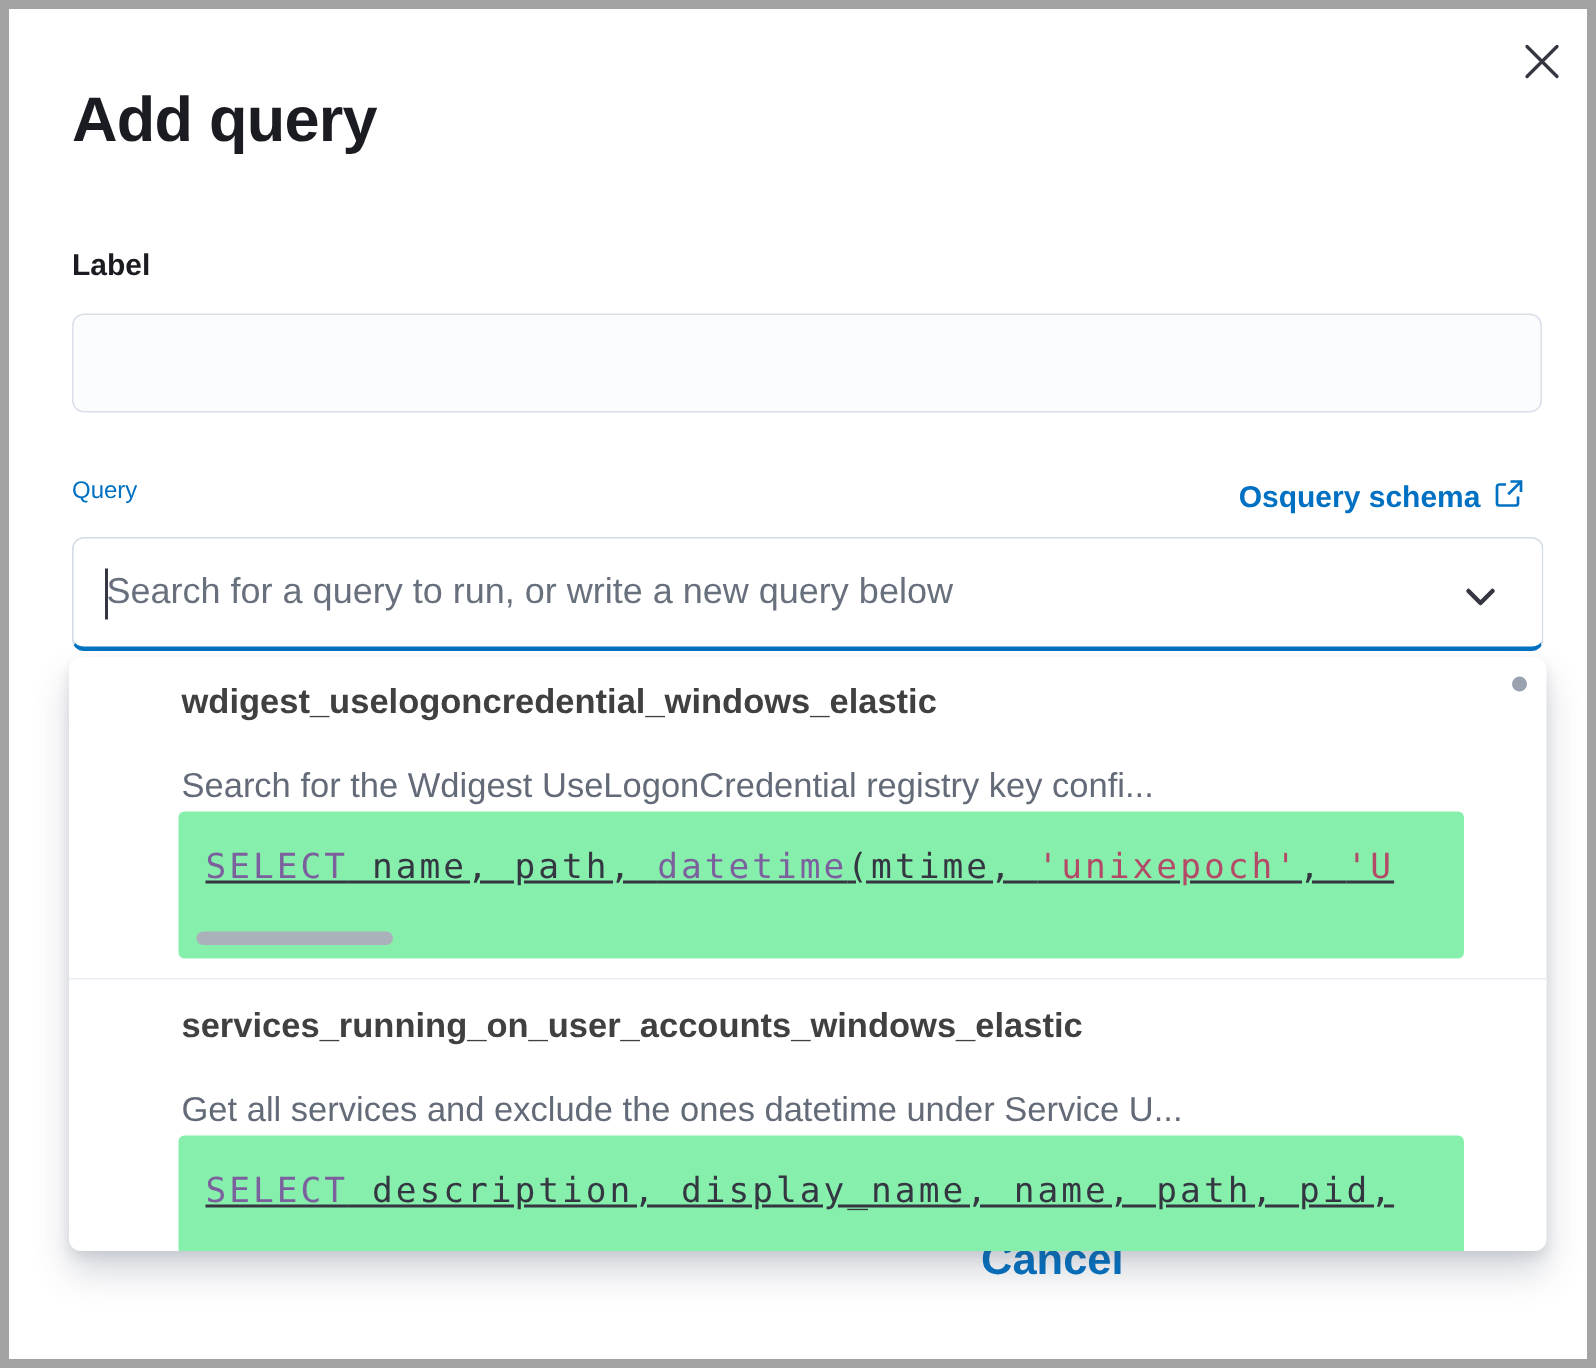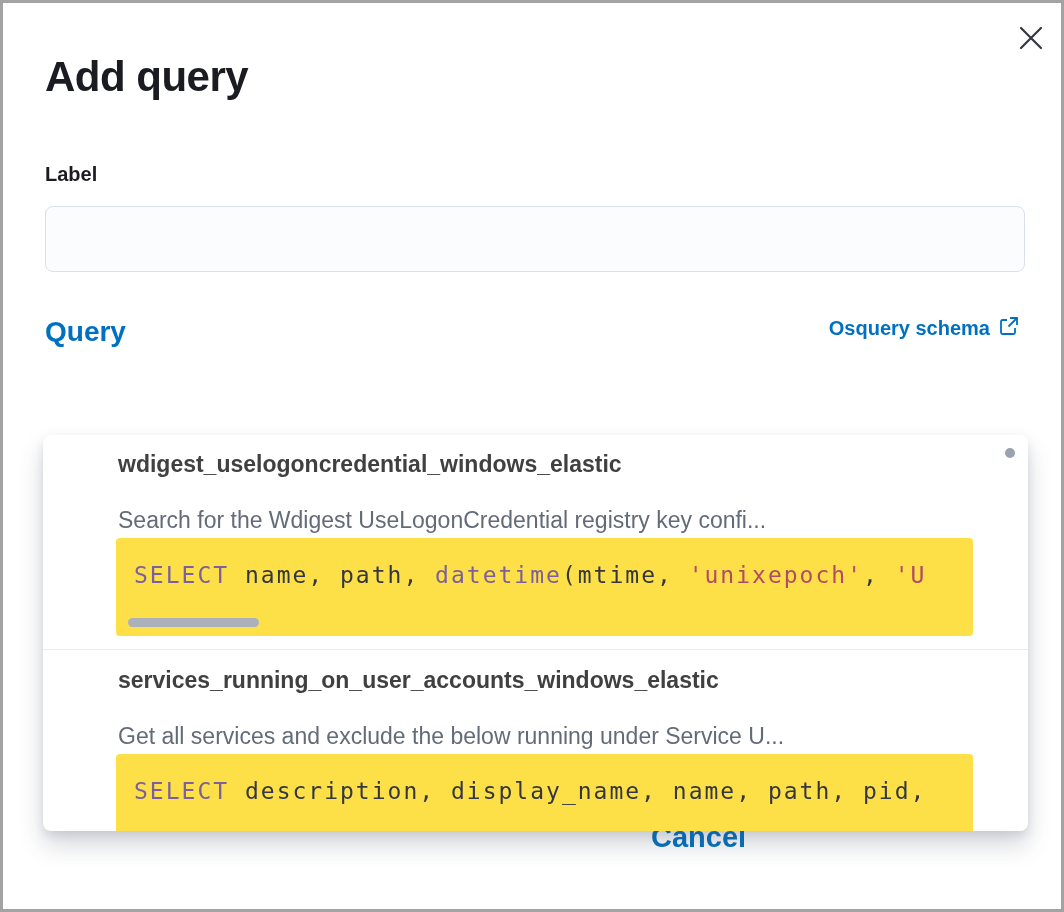--- a/index.html
+++ b/index.html
@@ -3,21 +3,21 @@
 <meta charset="utf-8">
 <style>
   * { margin: 0; padding: 0; box-sizing: border-box; }
   html, body { background: #fff; }
   body { font-family: "Liberation Sans", sans-serif; }
 
   .modal {
     position: relative;
     width: 1064px; height: 912px;
     background: #fff;
-    border: 3px solid #a3a3a3;
+    border: 6px solid #a3a3a3;
     overflow: hidden;
   }
 
   
   .close-btn {
     position: absolute; top: 14px; right: 8px;
     width: 44px; height: 44px;
     background: transparent; border: none; cursor: pointer;
     color: #343741;
   }
@@ -42,21 +42,21 @@
     border-radius: 8px;
     font-size: 24px; color: #343741;
     padding: 0 20px;
     font-family: "Liberation Sans", sans-serif;
     outline: none;
   }
 
   
   .query-label {
     position: absolute; left: 42px; top: 313px;
-    font-size: 28px; font-weight: 700; color: #0071c2;
+    font-size: 16px; font-weight: 400; color: #0071c2;
   }
   .schema-link {
     position: absolute; right: 42px; top: 313px;
     font-size: 20px; font-weight: 700; color: #0071c2;
     text-decoration: none;
     display: flex; align-items: center; gap: 9px;
   }
 
   
   .combobox {
@@ -112,28 +112,29 @@
   .option-desc {
     position: absolute; left: 75px; top: 60px;
     font-size: 23px; color: #646b78;
     white-space: nowrap; overflow: hidden;
     width: 835px;
     margin-top: 12px;
   }
   .code-block {
     position: absolute; left: 73px; top: 103px;
     width: 857px; height: 98px;
-    background: #fde047;
+    background: #86efac;
     border-radius: 4px;
     overflow: hidden;
     font-family: "DejaVu Sans Mono", "Liberation Mono", monospace;
     font-size: 23px; letter-spacing: 2px;
     white-space: nowrap;
     padding: 24px 0 0 18px;
     color: #343741;
+    text-decoration: underline;
   }
   .code-block-2 { height: 120px; }
   .tok-kw { color: #7c609e; }
   .tok-str { color: #b34a67; }
   .tok-plain { color: #343741; }
   .h-scroll-thumb {
     position: absolute; left: 12px; bottom: 9px;
     width: 131px; height: 9px; border-radius: 5px;
     background: #abb1bb;
   }
@@ -182,36 +183,45 @@
     <span>Osquery schema</span>
     <span>
       <svg width="20" height="20" viewBox="0 0 20 20" fill="none" stroke="#0071c2" stroke-width="1.8">
         <path d="M8 4 H3.5 A1.5 1.5 0 0 0 2 5.5 V16.5 A1.5 1.5 0 0 0 3.5 18 H14.5 A1.5 1.5 0 0 0 16 16.5 V12"></path>
         <path d="M11 2 H18 V9"></path>
         <path d="M18 2 L9.5 10.5"></path>
       </svg>
     </span>
   </a>
 
+  <div class="combobox">
+    <input type="text" placeholder="Search for a query to run, or write a new query below" style="">
+    <div class="caret"></div>
+    <span class="chevron-icon">
+      <svg width="26" height="26" viewBox="0 0 26 26" fill="none">
+        <path d="M5 9 L13 17 L21 9" stroke="currentColor" stroke-width="3" stroke-linecap="round" stroke-linejoin="round"></path>
+      </svg>
+    </span>
+  </div>
 
   <div class="dropdown">
     <div class="v-scroll-dot"></div>
 
     <div class="option option-1">
       <div class="option-title">wdigest_uselogoncredential_windows_elastic</div>
       <div class="option-desc">Search for the Wdigest UseLogonCredential registry key confi...</div>
       <div class="code-block">
         <span class="tok-kw">SELECT</span><span class="tok-plain"> name, path, </span><span class="tok-kw">datetime</span><span class="tok-plain">(mtime, </span><span class="tok-str">'unixepoch'</span><span class="tok-plain">, </span><span class="tok-str">'U</span><div class="h-scroll-thumb"></div>
       </div>
     </div>
 
     <div class="option-separator"></div>
 
     <div class="option option-2">
       <div class="option-title">services_running_on_user_accounts_windows_elastic</div>
-      <div class="option-desc">Get all services and exclude the below running under Service U...</div>
+      <div class="option-desc">Get all services and exclude the ones datetime under Service U...</div>
       <div class="code-block code-block-2"><span class="tok-kw">SELECT</span><span class="tok-plain"> description, display_name, name, path, pid,</span></div>
     </div>
   </div>
 
   <button class="cancel-btn">Cancel</button>
 
 </div>
 
 </body></html>

